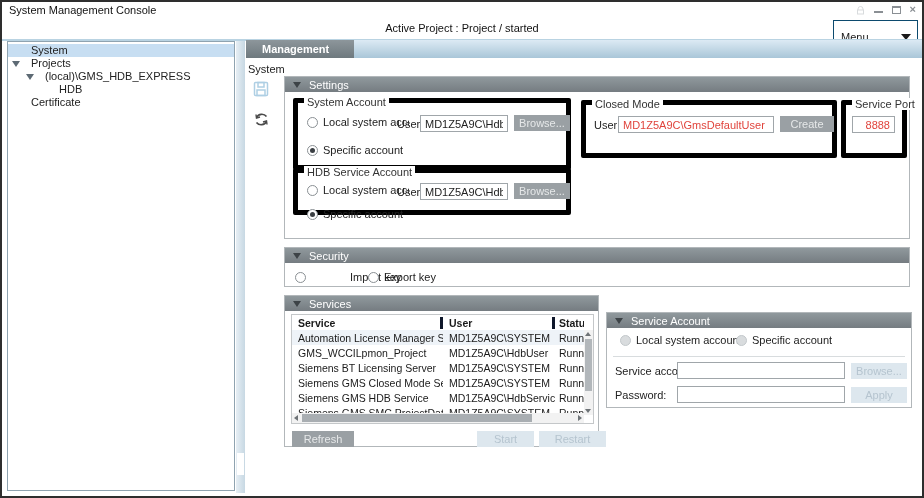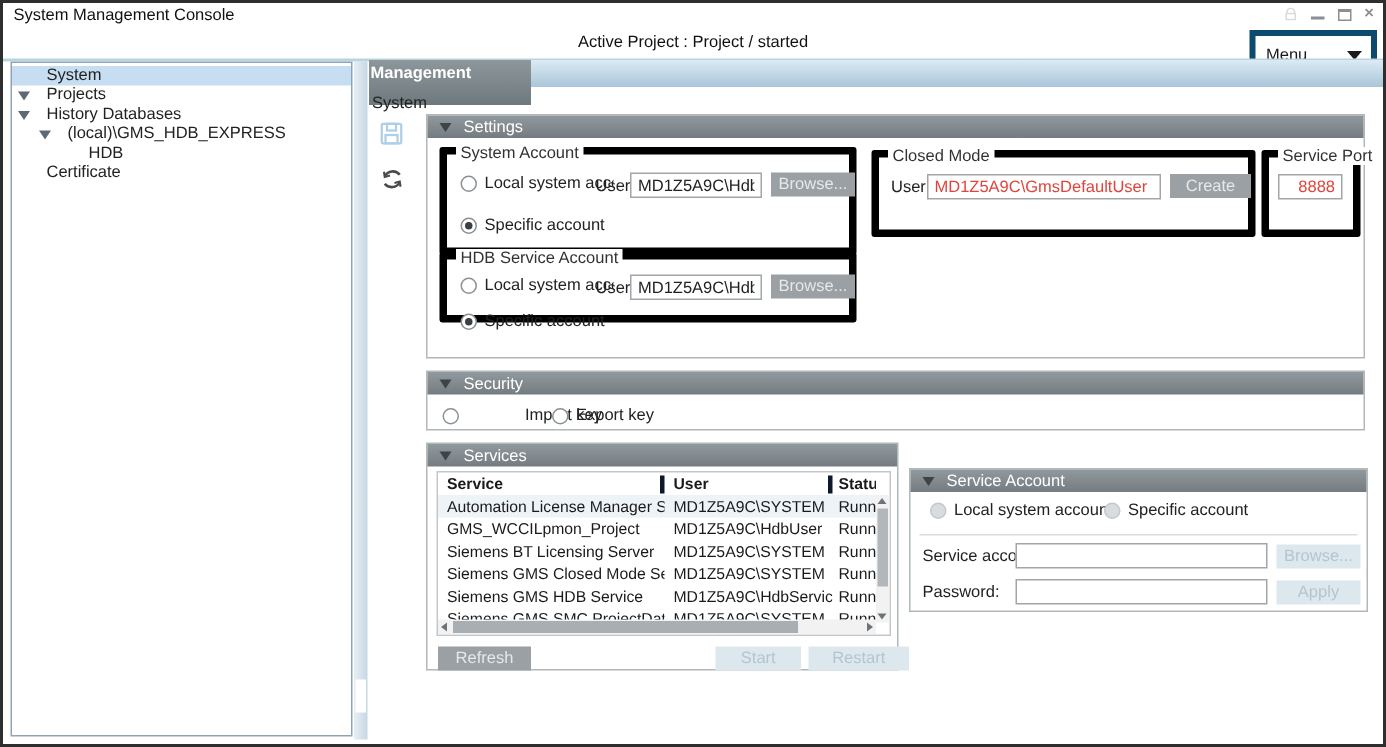--- a/index.html
+++ b/index.html
@@ -13,44 +13,44 @@
   .titlebar { position:absolute; left:0; top:0; right:0; height:16px; background:#fff; }
   .title-text { position:absolute; left:7px; top:2px; font-size:11px; color:#111; }
   .winctrls { position:absolute; right:6px; top:3px; display:flex; align-items:center; gap:9px; }
   .lockicon { width:9px; height:9px; position:relative; opacity:.55; }
   .minico { width:9px; height:9px; position:relative; }
   .minico::after { content:""; position:absolute; left:0; right:0; bottom:1px; border-bottom:2px solid #8a8f94; }
   .maxico { width:9px; height:8px; border:1px solid #8a8f94; border-top:2px solid #8a8f94; margin-top:1px; }
   .closeico { font-size:11px; line-height:9px; color:#8a8f94; font-weight:bold; }
   .menubar { position:absolute; left:0; top:16px; right:0; height:21px; background:#fff; }
   .active-project { position:absolute; left:0; right:0; top:4px; text-align:center; font-size:11px; color:#111; }
-  .menu-dd { position:absolute; right:4px; top:2px; width:85px; height:34px; border:4px solid #0c4a6e;
+  .menu-dd { position:absolute; right:4px; top:2px; width:85px; height:34px; border:1px solid #0c4a6e;
              background:#fff; display:flex; align-items:center; }
   .menu-dd .lbl { margin-left:7px; }
   .dd-arrow { margin-left:auto; margin-right:6px; width:0; height:0;
               border-left:5px solid transparent; border-right:5px solid transparent; border-top:6px solid #1a1a1a; }
   .topsep { position:absolute; left:0; right:0; top:37px; height:2px; background:#b9d3e2; }
   
   .tree-panel { position:absolute; left:5px; top:39px; width:228px; height:450px;
                 border:1px solid #8fa3b0; background:#fff; padding-top:2px; overflow:hidden; }
   .trow { position:relative; height:13px; line-height:13px; white-space:nowrap; display:flex; align-items:center; }
   .trow.sel { background:#c7def2; }
   .tri { width:0; height:0; border-left:4px solid transparent; border-right:4px solid transparent;
          border-top:6px solid #5d6a74; display:inline-block; flex:0 0 auto; }
   .tlbl { font-size:11px; color:#222; }
   
   .splitter { position:absolute; left:234px; top:39px; width:9px; height:452px;
               background:linear-gradient(to right,#e6eef4,#c7d8e3); }
   .grip { position:absolute; left:1px; top:412px; width:7px; height:22px; background:#fff; }
   
   .tabstrip { position:absolute; left:244px; top:38px; width:676px; height:18px;
               background:linear-gradient(#dceaf4,#a9c6d8); }
-  .tab-active { position:absolute; left:0; top:0; width:108px; height:30px; line-height:18px;
+  .tab-active { position:absolute; left:0; top:0; width:108px; height:18px; line-height:18px;
                 background:linear-gradient(#8d969b,#6e797e); color:#fff; font-weight:bold;
-                font-size:11px; padding-left:1px; }
+                font-size:11px; padding-left:16px; }
   .page-label { position:absolute; left:246px; top:61px; font-size:11px; color:#222; }
   
   .tool-save { position:absolute; left:251px; top:79px; width:16px; height:16px; }
   .tool-refresh { position:absolute; left:251px; top:109px; width:17px; height:17px; }
   
   .panel { position:absolute; background:#fff; border:1px solid #b2b7ba; }
   .sec-h { height:15px; background:linear-gradient(#90999d,#757c81); color:#fff;
            display:flex; align-items:center; padding-left:8px; font-size:11px; }
   .sec-tri { width:0; height:0; border-left:4px solid transparent; border-right:4px solid transparent;
              border-top:6px solid #3d4347; margin-right:8px; }
@@ -135,24 +135,20 @@
 
   <div class="tree-panel">
     <div class="trow sel">
       <span class="tlbl" style="margin-left:23px">System</span>
     </div>
     <div class="trow">
       <span class="tri" style="margin-left:4px"></span>
       <span class="tlbl" style="margin-left:11px">Projects</span>
     </div>
     <div class="trow">
-      <span class="tri" style="margin-left:4px"></span>
-      <span class="tlbl" style="margin-left:11px">History Databases</span>
-    </div>
-    <div class="trow">
       <span class="tri" style="margin-left:18px"></span>
       <span class="tlbl" style="margin-left:11px">(local)\GMS_HDB_EXPRESS</span>
     </div>
     <div class="trow">
       <span class="tlbl" style="margin-left:51px">HDB</span>
     </div>
     <div class="trow">
       <span class="tlbl" style="margin-left:23px">Certificate</span>
     </div>
   </div>

